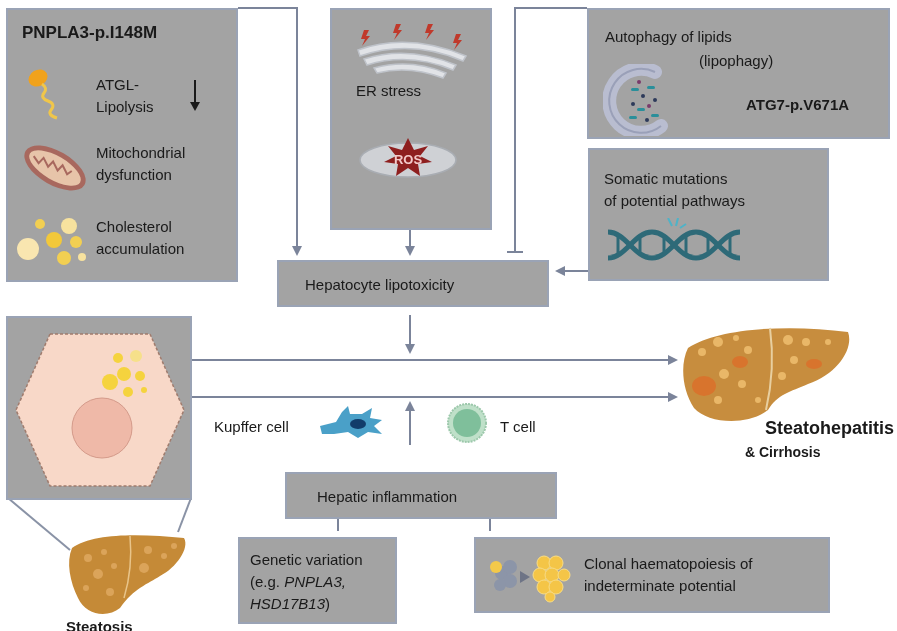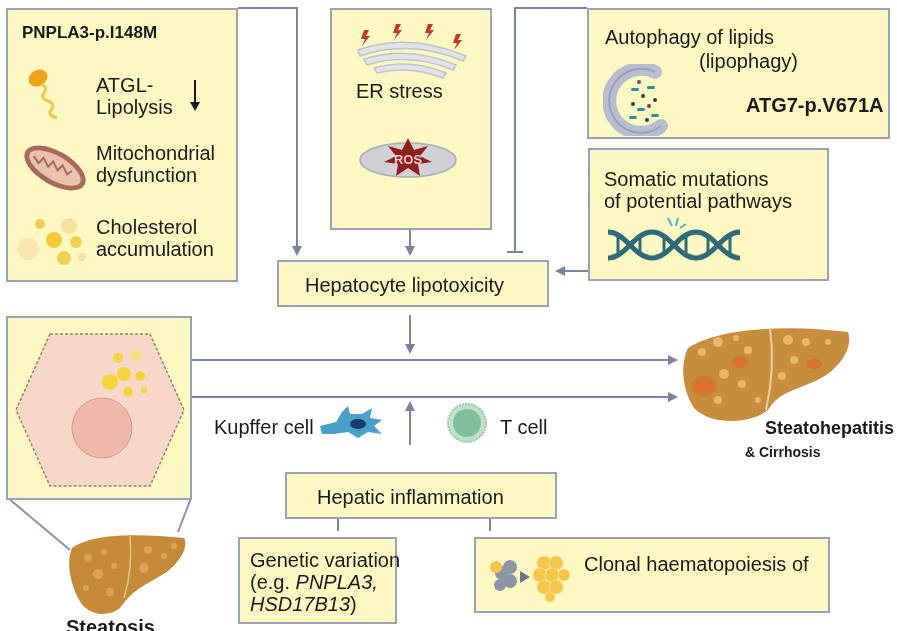--- a/index.html
+++ b/index.html
@@ -1,19 +1,19 @@
 <!DOCTYPE html>
 <html><head>
 <meta charset="utf-8">
 <style>
   html, body { margin:0; padding:0; background:#ffffff; }
   body { width:897px; height:631px; position:relative; overflow:hidden;
          font-family:"Liberation Sans", sans-serif; color:#1a1a1a; }
-  .box { position:absolute; background:#fef9c3; border:2px solid #9aa3b5; box-sizing:border-box; }
-  .txt { position:absolute; font-size:20px; line-height:22px; white-space:nowrap; }
+  .box { position:absolute; background:#a3a3a3; border:2px solid #9aa3b5; box-sizing:border-box; }
+  .txt { position:absolute; font-size:15px; line-height:22px; white-space:nowrap; }
   .bold { font-weight:bold; }
   svg.conn { position:absolute; left:0; top:0; pointer-events:none; }
   .ico { position:absolute; }
   i.it { font-style:italic; }
 </style>
 </head>
 <body>
 
 <svg class="conn" width="897" height="631">
   <defs>
@@ -259,13 +259,14 @@
         <circle cx="68" cy="12" r="7"></circle>
         <circle cx="52" cy="24" r="7"></circle>
         <circle cx="64" cy="24" r="7"></circle>
         <circle cx="76" cy="24" r="6"></circle>
         <circle cx="56" cy="36" r="7"></circle>
         <circle cx="68" cy="36" r="7"></circle>
         <circle cx="62" cy="46" r="5"></circle>
       </g>
   </svg>
   <div class="txt" style="left:108px;top:14px;">Clonal haematopoiesis of</div>
+  <div class="txt" style="left:108px;top:36px;">indeterminate potential</div>
 </div>
 
 </body></html>

